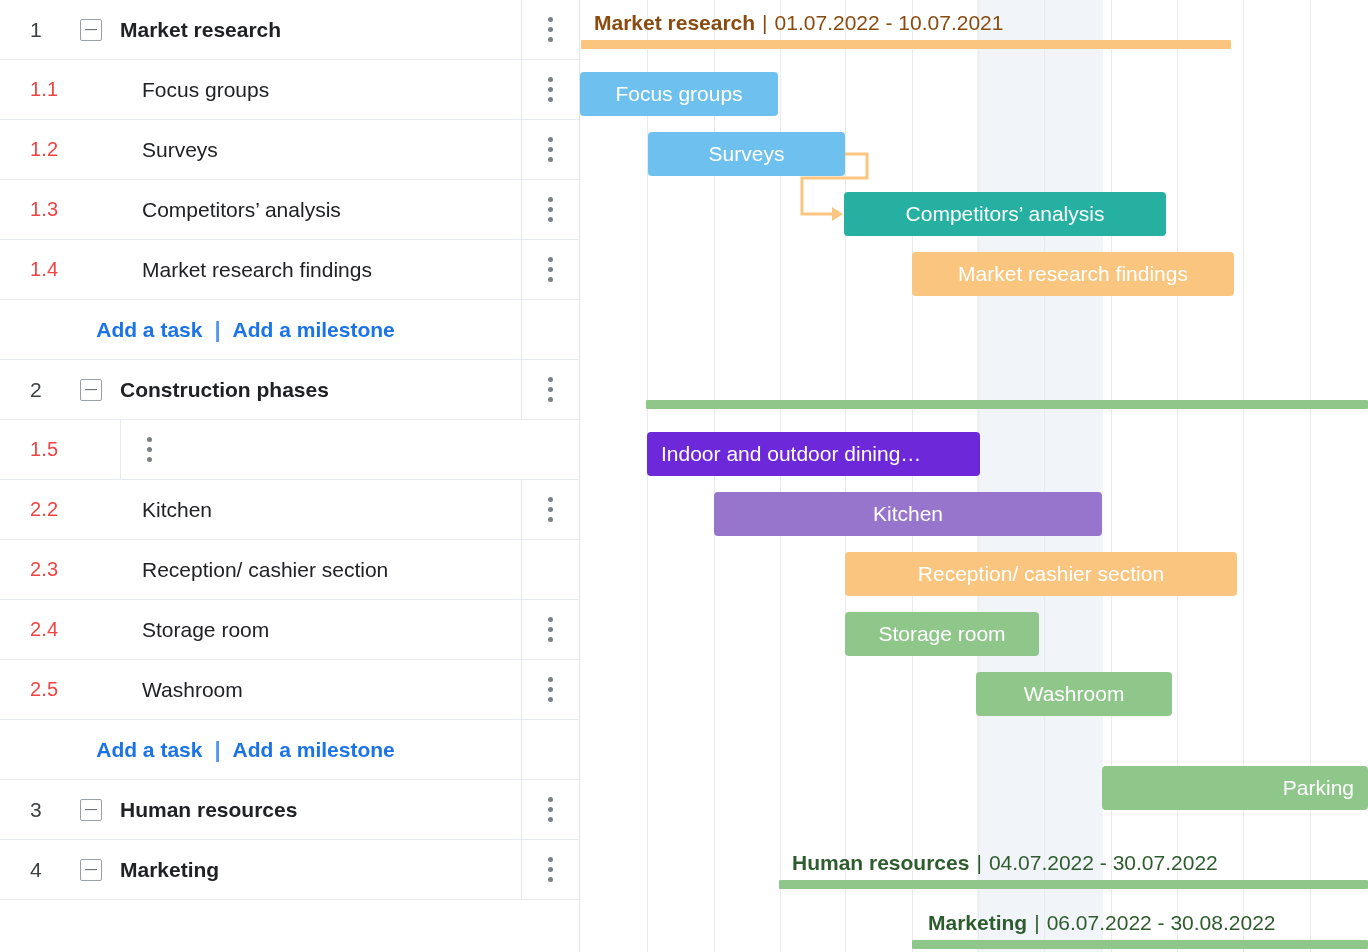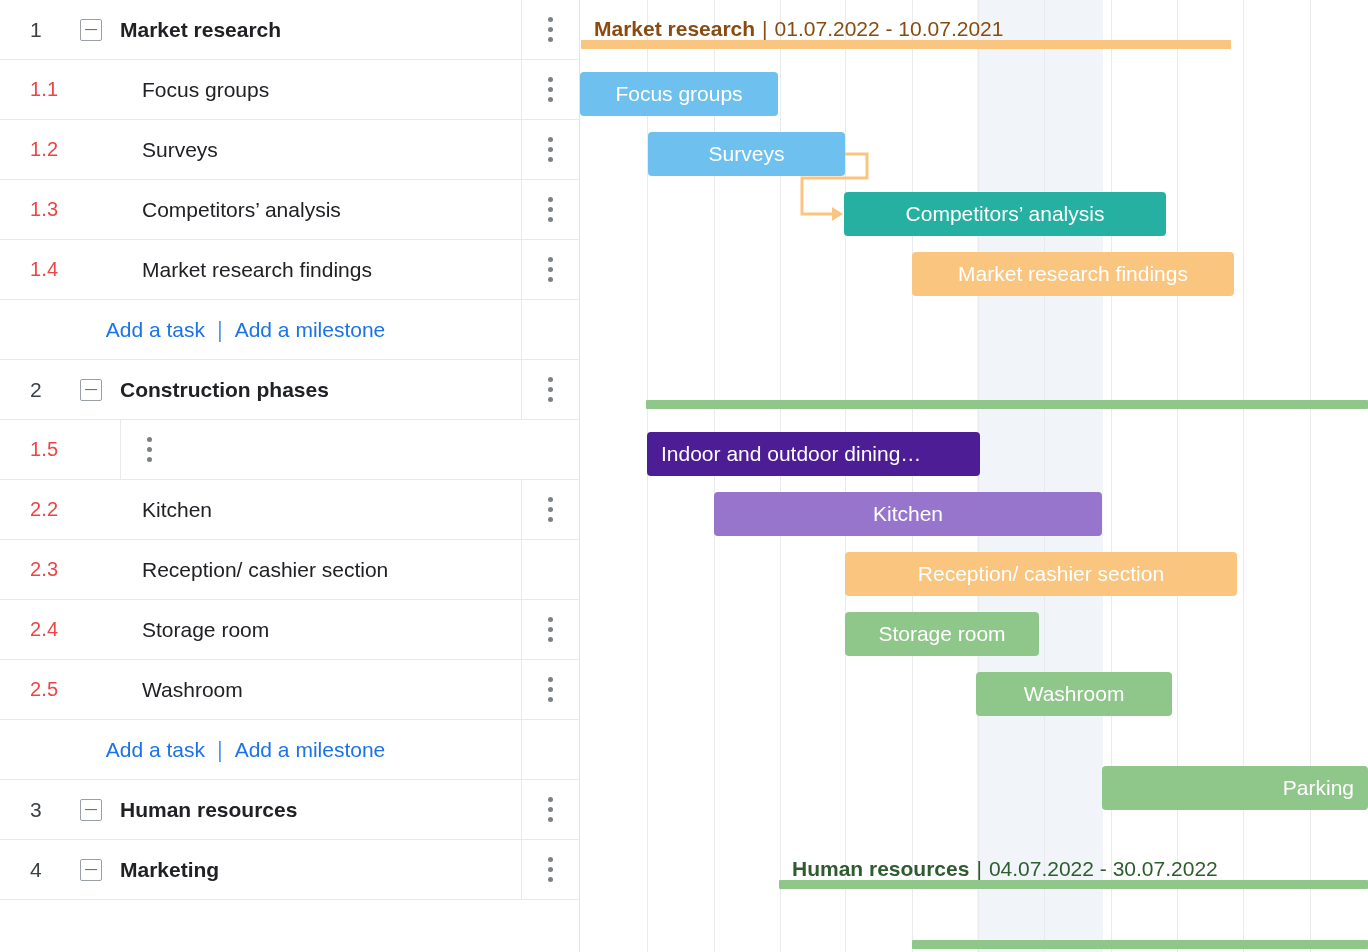--- a/index.html
+++ b/index.html
@@ -105,20 +105,21 @@
 
   
   .row.addrow { justify-content: flex-end; }
   .addrow-inner {
     flex: 1 1 auto;
     display: flex;
     align-items: center;
     justify-content: center;
     gap: 12px;
     padding-right: 30px;
+    font-weight: bold;
   }
   .add-link {
     font-size: 21px;
     color: #1a73e8;
     cursor: pointer;
     white-space: nowrap;
   }
   .add-sep {
     color: #1a73e8;
     font-size: 22px;
@@ -149,21 +150,21 @@
   }
 
   .lane { position: absolute; left: 0; right: 0; height: 60px; }
 
   
   .sum-caption {
     position: absolute;
     white-space: nowrap;
     font-size: 21px;
     line-height: 1;
-    top: 18px;
+    top: 12px;
   }
   .sum-caption .sum-title { font-weight: 700; }
   .sum-caption .sum-pipe { padding: 0 7px; font-weight: 400; }
   .sum-caption .sum-dates { font-weight: 400; }
 
   .sum-bar {
     position: absolute;
     height: 9px;
     top: 40px;
     border-radius: 1px;
@@ -397,20 +398,21 @@
           <div class="sum-bar" style="left: 1px; width: 650px; background: rgb(250, 197, 127);"></div>
         </div>
         <div class="lane" style="top: 360px;">
           <div class="sum-bar" style="left: 66px; width: 722px; background: rgb(143, 199, 138);"></div>
         </div>
         <div class="lane" style="top: 840px;">
           <div class="sum-caption" style="left: 212px; color: rgb(46, 92, 46);"><span class="sum-title">Human resources</span><span class="sum-pipe">|</span><span class="sum-dates">04.07.2022 - 30.07.2022</span></div>
           <div class="sum-bar" style="left: 199px; width: 589px; background: rgb(143, 199, 138);"></div>
         </div>
         <div class="lane" style="top: 900px;">
+          <div class="sum-caption" style="left: 348px; color: rgb(46, 92, 46);"><span class="sum-title">Marketing</span><span class="sum-pipe">|</span><span class="sum-dates">06.07.2022 - 30.08.2022</span></div>
           <div class="sum-bar" style="left: 332px; width: 456px; background: rgb(143, 199, 138);"></div>
         </div>
         <div class="lane" style="top: 60px;">
           <div class="bar" style="left: 0px; width: 198px; background: rgb(110, 193, 238);">
             <span class="bar-label">Focus groups</span>
           </div>
         </div>
         <div class="lane" style="top: 120px;">
           <div class="bar" style="left: 68px; width: 197px; background: rgb(110, 193, 238);">
             <span class="bar-label">Surveys</span>
@@ -420,21 +422,21 @@
           <div class="bar" style="left: 264px; width: 322px; background: rgb(38, 176, 161);">
             <span class="bar-label">Competitors’ analysis</span>
           </div>
         </div>
         <div class="lane" style="top: 240px;">
           <div class="bar" style="left: 332px; width: 322px; background: rgb(250, 197, 127);">
             <span class="bar-label">Market research findings</span>
           </div>
         </div>
         <div class="lane" style="top: 420px;">
-          <div class="bar" style="left: 67px; width: 333px; background: #4c1d95;">
+          <div class="bar" style="left: 67px; width: 333px; background: #6d28d9;">
             <span class="bar-label" style="text-align: left;">Indoor and outdoor dining…</span>
           </div>
         </div>
         <div class="lane" style="top: 480px;">
           <div class="bar" style="left: 134px; width: 388px; background: rgb(151, 117, 205);">
             <span class="bar-label">Kitchen</span>
           </div>
         </div>
         <div class="lane" style="top: 540px;">
           <div class="bar" style="left: 265px; width: 392px; background: rgb(250, 197, 127);">

